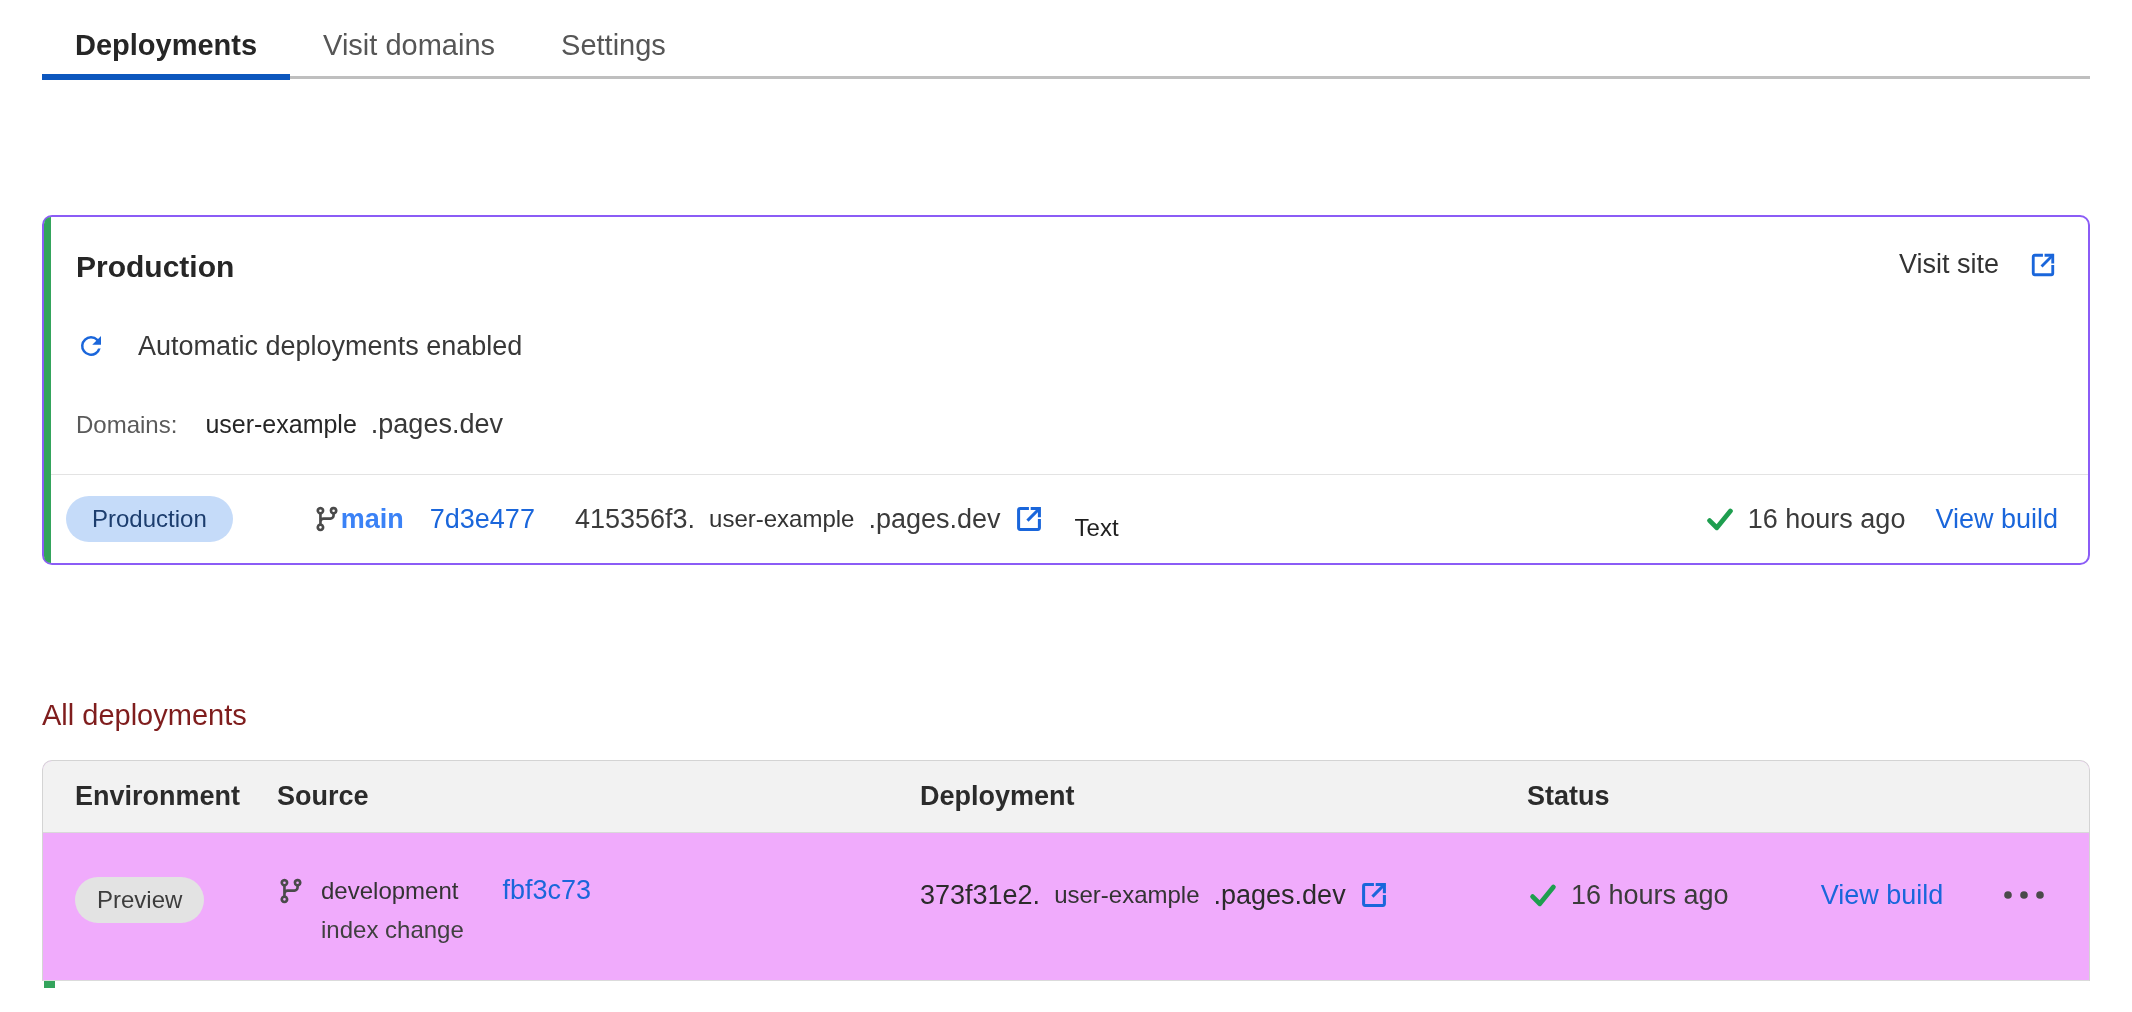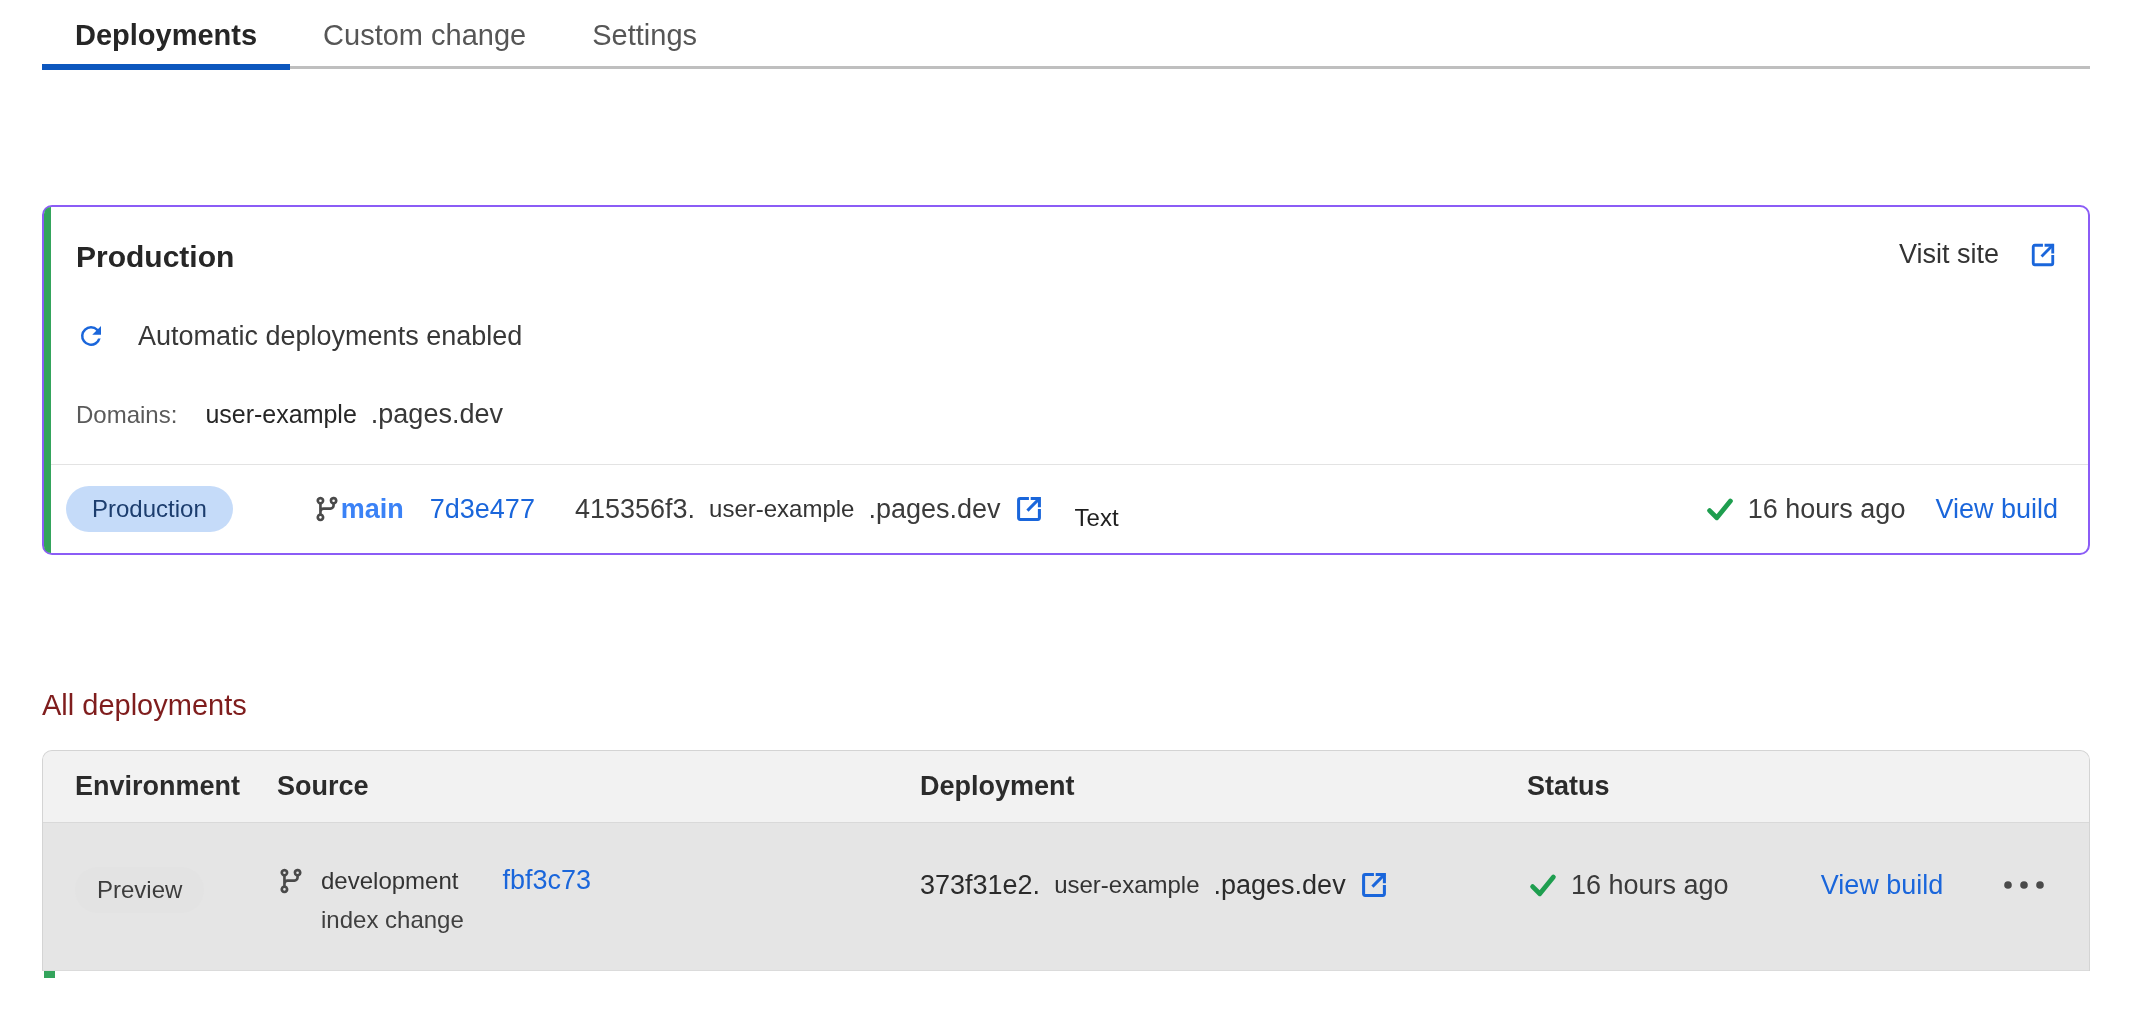--- a/index.html
+++ b/index.html
@@ -1,20 +1,20 @@
 <!DOCTYPE html>
 <html><head>
 <meta charset="utf-8">
 <style>
   * { margin:0; padding:0; box-sizing:border-box; }
   html,body { width:2132px; height:1012px; background:#ffffff; overflow:hidden;
     font-family:"Liberation Sans","DejaVu Sans",sans-serif; color:#2b2b2b; }
 
   
-  .tabbar { margin:0 42px; padding-top:17px; display:flex; position:relative; }
+  .tabbar { margin:0 42px; padding-top:27px; display:flex; position:relative; }
   .tabbar::after { content:""; position:absolute; left:0; right:0; bottom:1px; height:3px; background:#bfbfbf; }
   .tab { position:relative; padding:0 33px 17px; font-size:29px; line-height:36px; color:#565656; cursor:pointer; }
   .tab.active { color:#262626; font-weight:bold; }
   .tab.active::after { content:""; position:absolute; left:0; right:0; bottom:0; height:6px; background:#0d57be; z-index:2; }
 
   
   .card { position:relative; margin:135px 42px 0; border:2px solid #8b5cf6; border-radius:10px; background:#fff; }
   .card-accent { position:absolute; left:0; top:0; bottom:0; width:7px; background:#34a45c;
     border-radius:10px 0 0 10px; }
   .card-body { padding:32px 30px 34px 32px; }
@@ -46,21 +46,21 @@
   .stray-text { margin-left:30px; font-size:24px; color:#1f1f1f; transform:translateY(9px); }
 
   .status-group { margin-left:auto; display:flex; align-items:center; }
   .status-time { margin-left:12px; color:#3b3b3b; white-space:nowrap; }
   .view-build { margin-left:30px; color:#1a66db; text-decoration:none; cursor:pointer; white-space:nowrap; }
 
   
   .deployments { margin:132px 42px 0; }
   .section-title { font-size:29px; line-height:36px; color:#7f1d1d; font-weight:normal; }
   .table { position:relative; margin-top:27px; border:1px solid #d4d4d4; border-bottom:none;
-    border-radius:10px 10px 0 0; background:#e5e5e5; }
+    border-radius:10px 10px 0 0; background:#f0abfc; }
   .tgrid { display:grid; grid-template-columns:202px 643px 607px 1fr; padding:0 12px 0 32px; }
   .thead { background:#f2f2f2; border-radius:9px 9px 0 0; border-bottom:1px solid #d9d9d9; height:72px; align-items:center; }
   .th { font-size:27px; font-weight:bold; color:#2b2b2b; }
   .trow { border-bottom:1px solid #dbdbdb; min-height:148px; padding-top:42px; padding-bottom:7px; align-items:start; }
   .cell { display:flex; align-items:center; }
   .cell-env { padding-top:2px; }
   .source-cell { display:flex; flex-direction:column; align-items:flex-start; }
   .source-line1 { display:flex; align-items:center; font-size:27px; }
   .source-branch { margin-left:16px; font-size:24px; color:#333; }
   .source-commit { margin-left:44px; color:#1a66db; text-decoration:none; cursor:pointer; }
@@ -74,21 +74,21 @@
   svg { display:block; }
 </style>
 </head>
 <body>
 
 <nav class="tabbar">
   <div class="tab active">
     <span>Deployments</span>
   </div>
   <div class="tab">
-    <span>Custom change</span>
+    <span>Visit domains</span>
   </div>
   <div class="tab">
     <span>Settings</span>
   </div>
 </nav>
 
 <section class="card">
   <div class="card-accent"></div>
 
   <div class="card-body">

